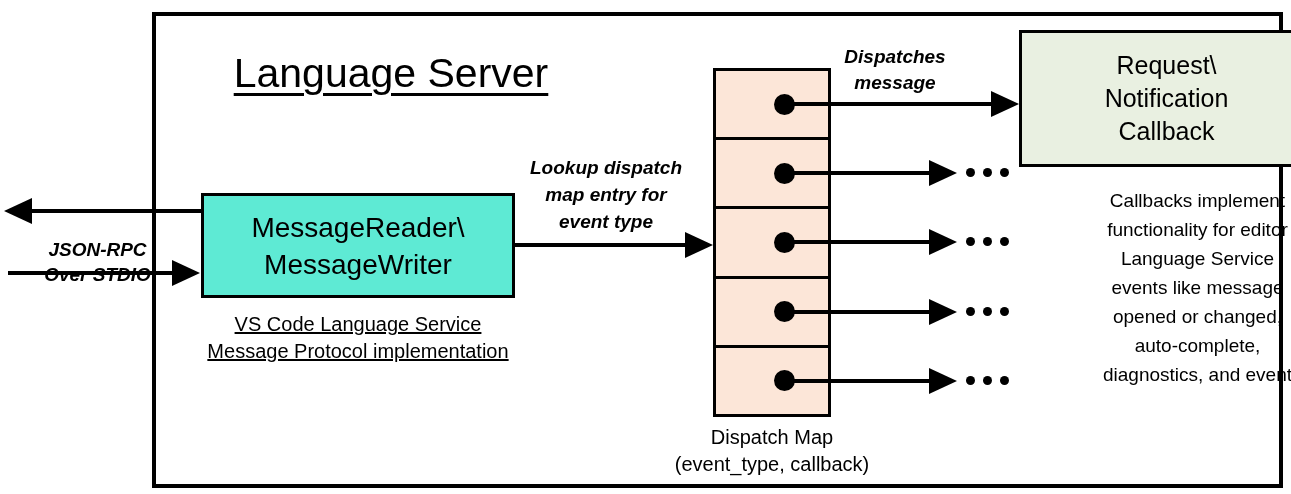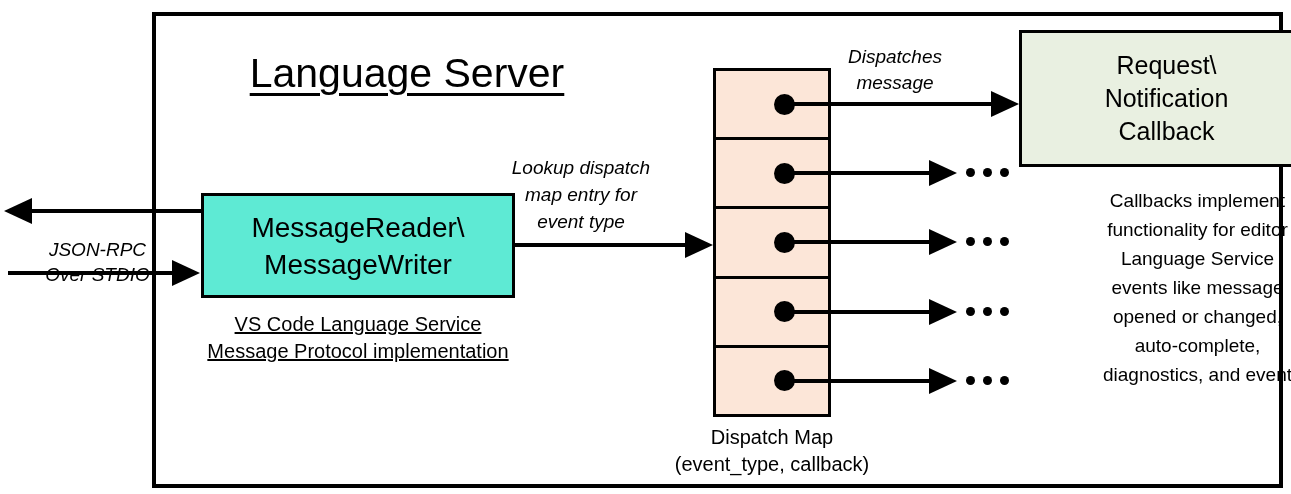--- a/index.html
+++ b/index.html
@@ -18,21 +18,20 @@
     background:transparent;
   }
   .title{
     left:233px;top:48px;width:316px;
     font-size:41px;line-height:1.25;
     text-align:center;
     text-decoration:underline;
     text-decoration-thickness:3px;
     text-underline-offset:6px;
     white-space:nowrap;
-    margin-left:16px;
   }
   .node-box{
     box-sizing:border-box;
     border:3px solid #000;
     display:flex;flex-direction:column;
     align-items:center;justify-content:center;
     text-align:center;
   }
   .msg-box{
     left:201px;top:193px;width:314px;height:105px;
@@ -46,23 +45,24 @@
   }
   .caption{
     text-align:center;font-size:19px;line-height:27px;
   }
   .msg-caption{left:180px;top:311px;width:356px;font-size:20px;line-height:27px;text-decoration:underline;}
   .map-caption{left:640px;top:424px;width:264px;font-size:20px;line-height:27px;}
   .cb-note{left:1065px;top:186px;width:265px;font-size:19px;line-height:29px;}
   .lbl-italic{
     font-style:italic;font-size:19px;line-height:26px;
     text-align:center;
+    font-weight:bold;
   }
   .jsonrpc-lbl{left:25px;top:237px;width:145px;line-height:25px;}
-  .lookup-lbl{left:495px;top:154px;width:172px;line-height:27px;}
+  .lookup-lbl{left:520px;top:154px;width:172px;line-height:27px;}
   .dispatch-lbl{left:828px;top:44px;width:134px;}
   .line-h{position:absolute;height:4px;background:#000;}
   .arr-r{position:absolute;width:0;height:0;
     border-top:13px solid transparent;border-bottom:13px solid transparent;
     border-left:28px solid #000;}
   .arr-l{position:absolute;width:0;height:0;
     border-top:13px solid transparent;border-bottom:13px solid transparent;
     border-right:28px solid #000;}
   .dispatch-map{
     left:713px;top:68px;width:118px;height:349px;

